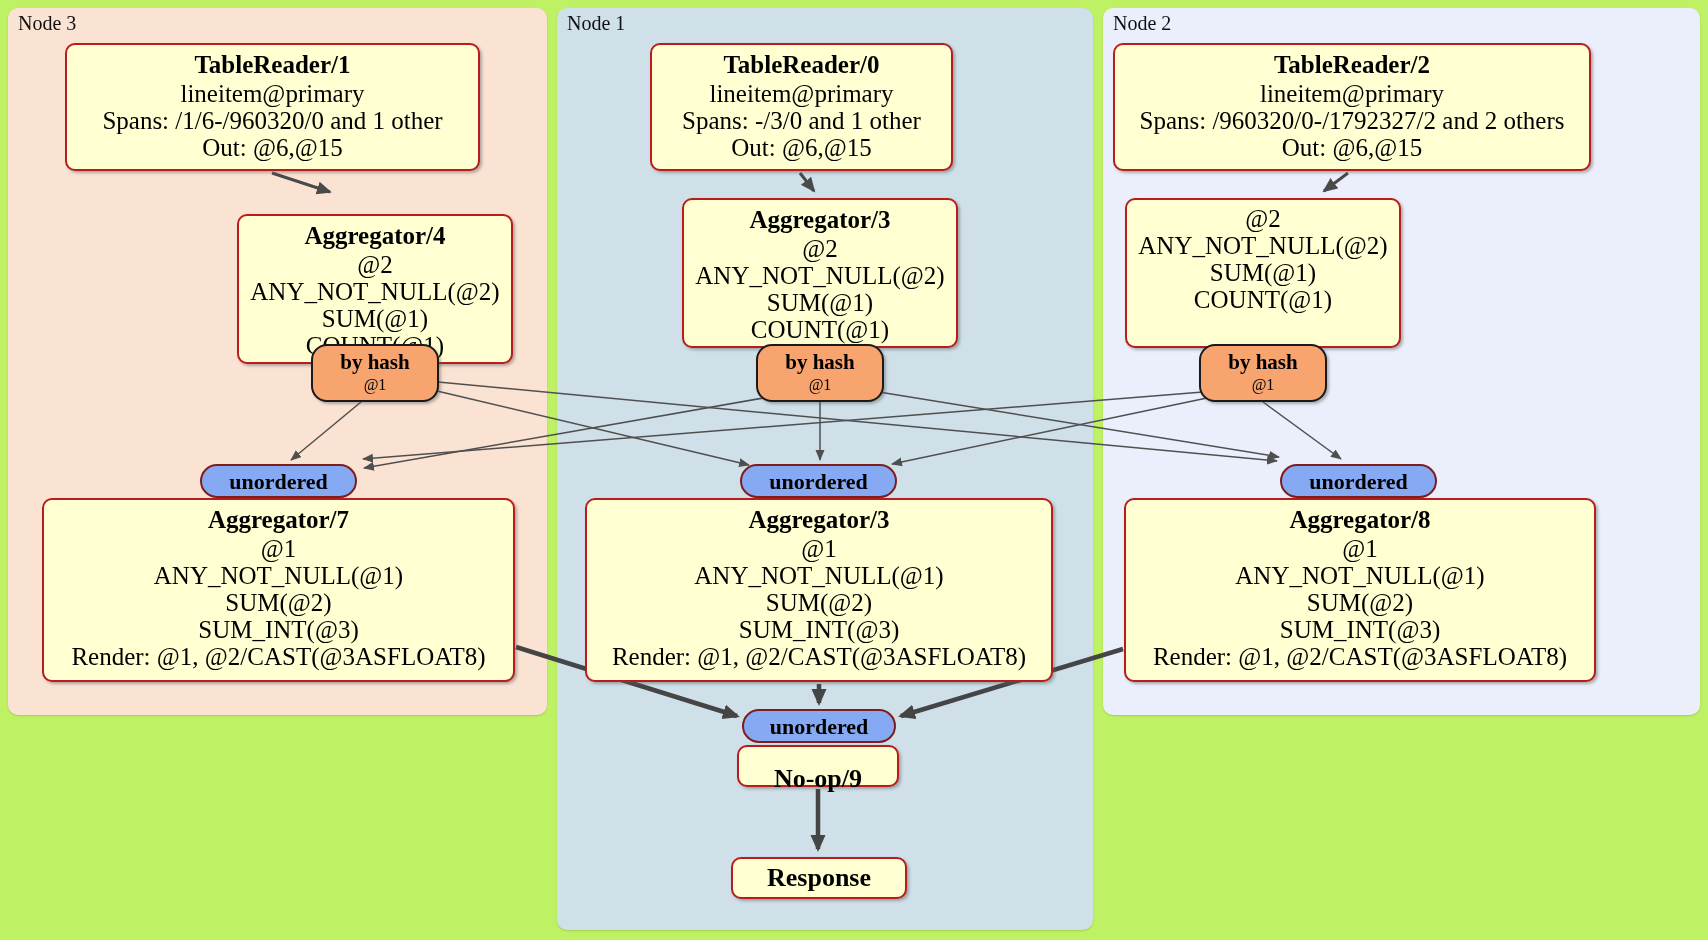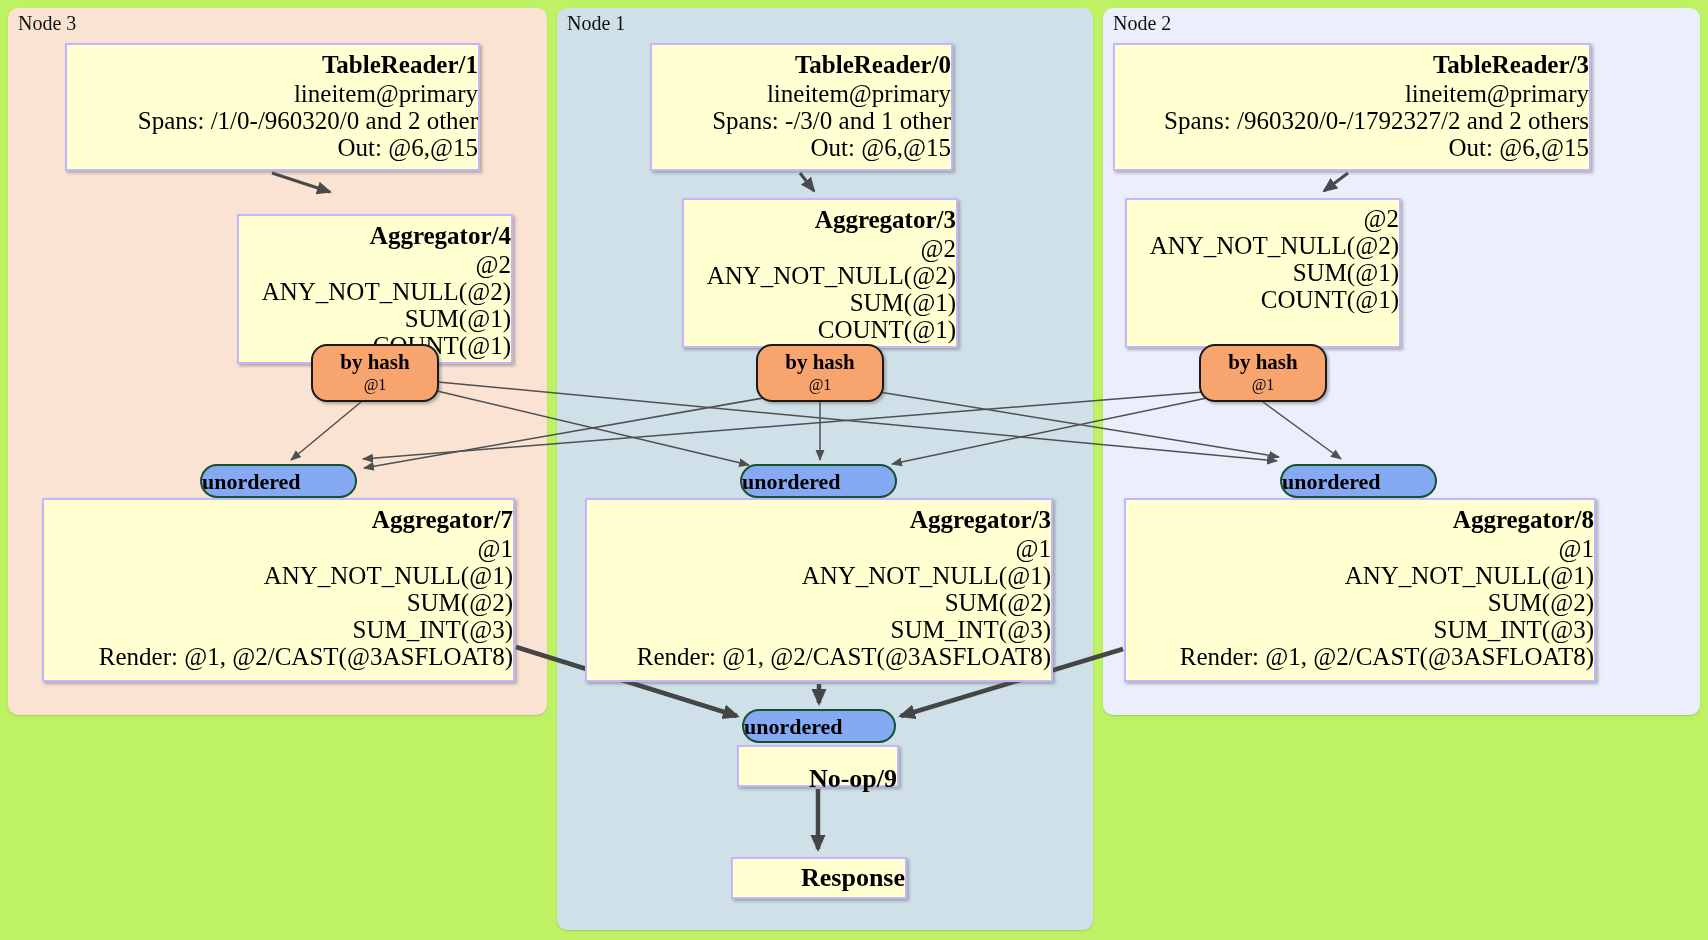--- a/index.html
+++ b/index.html
@@ -13,22 +13,22 @@
   .region-node2{left:1103px;top:8px;width:597px;height:707px;background:#eaeffb;}
   .region-label{position:absolute;top:4px;left:10px;font-size:20px;color:#111;}
 
   
   svg.edges{position:absolute;left:0;top:0;z-index:2;}
   .thin{stroke:#4f4f4f;stroke-width:1.5;fill:none;}
   .med{stroke:#4a4a4a;stroke-width:3;fill:none;}
   .thick{stroke:#454545;stroke-width:4.5;fill:none;}
 
   
-  .pbox{position:absolute;z-index:3;background:#ffffd2;border:2px solid #c4b5fd;border-radius:0;
-        text-align:right;box-shadow:2px 2px 3px rgba(90,90,90,0.45);box-sizing:border-box;padding-top:5px;}
+  .pbox{position:absolute;z-index:3;background:#ffffd2;border:2px solid #b91c1c;border-radius:10px;
+        text-align:center;box-shadow:2px 2px 3px rgba(90,90,90,0.45);box-sizing:border-box;padding-top:5px;}
   .btitle{font-size:25px;font-weight:bold;line-height:30px;white-space:nowrap;color:#000;}
   .bline{font-size:25px;line-height:27px;white-space:nowrap;color:#000;}
 
   .box-tr1{left:65px;top:43px;width:415px;height:128px;}
   .box-tr0{left:650px;top:43px;width:303px;height:128px;}
   .box-tr2{left:1113px;top:43px;width:478px;height:128px;}
 
   .box-agg4{left:237px;top:214px;width:276px;height:150px;}
   .box-agg3{left:682px;top:198px;width:276px;height:150px;}
   .box-agg5{left:1125px;top:198px;width:276px;height:150px;}
@@ -45,22 +45,22 @@
   .router{position:absolute;z-index:4;width:128px;height:58px;background:#f7a46f;border:2px solid #1a1a1a;
           border-radius:16px;text-align:center;box-sizing:border-box;padding-top:3px;
           box-shadow:2px 2px 3px rgba(90,90,90,0.45);}
   .rlabel{font-size:21px;font-weight:bold;line-height:26px;color:#000;}
   .rdetail{font-size:16px;line-height:20px;color:#000;}
   .router-4{left:311px;top:344px;}
   .router-3{left:756px;top:344px;}
   .router-5{left:1199px;top:344px;}
 
   
-  .sync{position:absolute;z-index:4;height:34px;background:#85a9f2;border:2px solid #14532d;border-radius:17px;
-        font-size:22px;font-weight:bold;line-height:31px;color:#000;box-sizing:border-box;}
+  .sync{position:absolute;z-index:4;height:34px;background:#85a9f2;border:2px solid #7f1d1d;border-radius:17px;
+        text-align:center;font-size:22px;font-weight:bold;line-height:31px;color:#000;box-sizing:border-box;}
   .sync-l{left:200px;top:464px;width:157px;}
   .sync-c{left:740px;top:464px;width:157px;}
   .sync-r{left:1280px;top:464px;width:157px;}
   .sync-bottom{left:742px;top:709px;width:154px;}
 </style>
 </head>
 <body>
 
 <div class="canvas">
 
@@ -104,31 +104,31 @@
     <path class="thick" d="M516,647 L737,716" marker-end="url(#arr-b)"></path>
     <path class="thick" d="M819,684 L819,703" marker-end="url(#arr-b)"></path>
     <path class="thick" d="M1123,649 L901,716" marker-end="url(#arr-b)"></path>
 
     <path class="thick" d="M818,789 L818,849" marker-end="url(#arr-b)"></path>
   </svg>
 
   <div class="pbox box-tr1">
     <div class="btitle">TableReader/1</div>
     <div class="bline">lineitem@primary</div>
-    <div class="bline">Spans: /1/0-/960320/0 and 2 other</div>
+    <div class="bline">Spans: /1/6-/960320/0 and 1 other</div>
     <div class="bline">Out: @6,@15</div>
   </div>
   <div class="pbox box-tr0">
     <div class="btitle">TableReader/0</div>
     <div class="bline">lineitem@primary</div>
     <div class="bline">Spans: -/3/0 and 1 other</div>
     <div class="bline">Out: @6,@15</div>
   </div>
   <div class="pbox box-tr2">
-    <div class="btitle">TableReader/3</div>
+    <div class="btitle">TableReader/2</div>
     <div class="bline">lineitem@primary</div>
     <div class="bline">Spans: /960320/0-/1792327/2 and 2 others</div>
     <div class="bline">Out: @6,@15</div>
   </div>
 
   <div class="pbox box-agg4">
     <div class="btitle">Aggregator/4</div>
     <div class="bline">@2</div>
     <div class="bline">ANY_NOT_NULL(@2)</div>
     <div class="bline">SUM(@1)</div>

